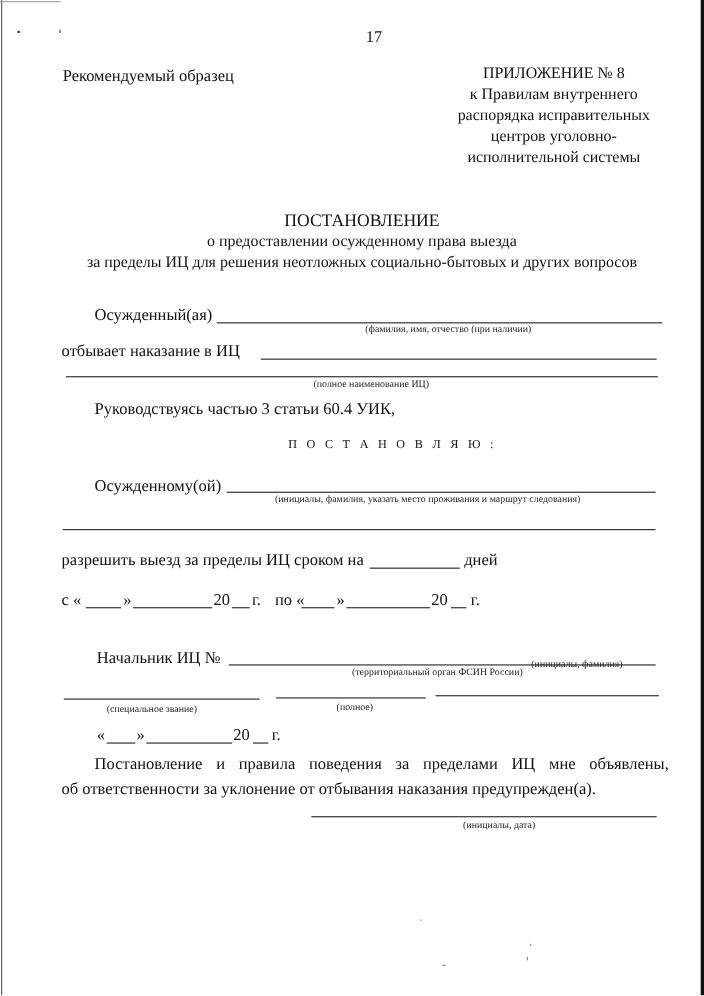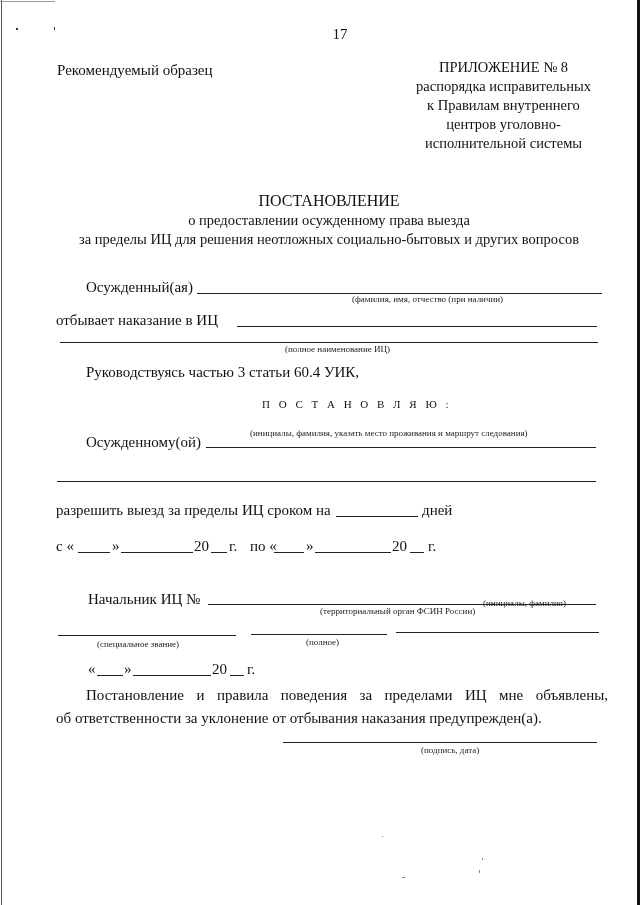--- a/index.html
+++ b/index.html
@@ -71,46 +71,46 @@
   <div class="border-right"></div>
   <div class="top-line"></div>
   <div class="speck" style="left:16px;top:28px;width:2px;height:2px;"></div>
   <div class="speck" style="left:54px;top:27px;width:1px;height:3px;"></div>
 
   <div class="abs page-number">17</div>
 
   <div class="abs t15 recommended">Рекомендуемый образец</div>
   <div class="abs appendix-block">
     <div>ПРИЛОЖЕНИЕ № 8</div>
+    <div>к Правилам внутреннего</div>
     <div>распорядка исправительных</div>
-    <div>к Правилам внутреннего</div>
     <div>центров уголовно-</div>
     <div>исполнительной системы</div>
   </div>
 
   <div class="abs title">ПОСТАНОВЛЕНИЕ</div>
   <div class="abs t14 subtitle1">о предоставлении осужденному права выезда</div>
   <div class="abs t14 subtitle2">за пределы ИЦ для решения неотложных социально-бытовых и других вопросов</div>
 
   <div class="abs t15" style="left:86px;top:279px;">Осужденный(ая)</div>
   <div class="line" style="left:197px;top:293px;width:405px;"></div>
-  <div class="abs cap" style="left:352px;top:294px;">(фамилия, имя, отчество (при наличии)</div>
+  <div class="abs cap" style="left:332px;top:294px;">(фамилия, имя, отчество (при наличии)</div>
 
   <div class="abs t15" style="left:56px;top:312px;">отбывает   наказание  в  ИЦ</div>
   <div class="line" style="left:237px;top:326px;width:360px;"></div>
   <div class="line" style="left:60px;top:342px;width:538px;"></div>
   <div class="abs cap" style="left:285px;top:344px;">(полное наименование ИЦ)</div>
 
   <div class="abs t15" style="left:86px;top:364px;">Руководствуясь частью 3 статьи 60.4 УИК,</div>
 
   <div class="abs spaced" style="left:262px;top:398px;">П О С Т А Н О В Л Я Ю :</div>
 
   <div class="abs t15" style="left:86px;top:434px;">Осужденному(ой)</div>
   <div class="line" style="left:206px;top:447px;width:390px;"></div>
-  <div class="abs cap" style="left:250px;top:428px;">(инициалы, фамилия, указать место проживания и маршрут следования)</div>
+  <div class="abs cap" style="left:250px;top:448px;">(инициалы, фамилия, указать место проживания и маршрут следования)</div>
   <div class="line" style="left:57px;top:481px;width:539px;"></div>
 
   <div class="abs t15" style="left:56px;top:502px;">разрешить выезд за пределы ИЦ сроком на</div>
   <div class="line" style="left:336px;top:516px;width:82px;"></div>
   <div class="abs t15" style="left:422px;top:502px;">дней</div>
 
   <div class="abs t15" style="left:56px;top:538px;">с «</div>
   <div class="line" style="left:78px;top:552px;width:32px;"></div>
   <div class="abs t15" style="left:112px;top:538px;">»</div>
   <div class="line" style="left:121px;top:552px;width:72px;"></div>
@@ -142,19 +142,19 @@
   <div class="abs t15" style="left:124px;top:661px;">»</div>
   <div class="line" style="left:133px;top:675px;width:78px;"></div>
   <div class="abs t15" style="left:212px;top:661px;">20</div>
   <div class="line" style="left:230px;top:675px;width:14px;"></div>
   <div class="abs t15" style="left:247px;top:661px;">г.</div>
 
   <div class="abs t15 justify-line">Постановление и правила поведения за пределами ИЦ мне объявлены,</div>
   <div class="abs t15" style="left:56px;top:710px;">об ответственности за уклонение от отбывания наказания предупрежден(а).</div>
 
   <div class="line" style="left:283px;top:742px;width:314px;"></div>
-  <div class="abs cap" style="left:421px;top:745px;">(подпись, дата)</div>
+  <div class="abs cap" style="left:421px;top:745px;">(инициалы, дата)</div>
 
   <div class="speck" style="left:382px;top:836px;width:1px;height:1px;background:#888;"></div>
   <div class="speck" style="left:482px;top:858px;width:1px;height:2px;background:#888;"></div>
   <div class="speck" style="left:479px;top:870px;width:1px;height:3px;background:#888;"></div>
   <div class="speck" style="left:402px;top:877px;width:3px;height:1px;background:#888;"></div>
 </div>
 
 </body></html>

